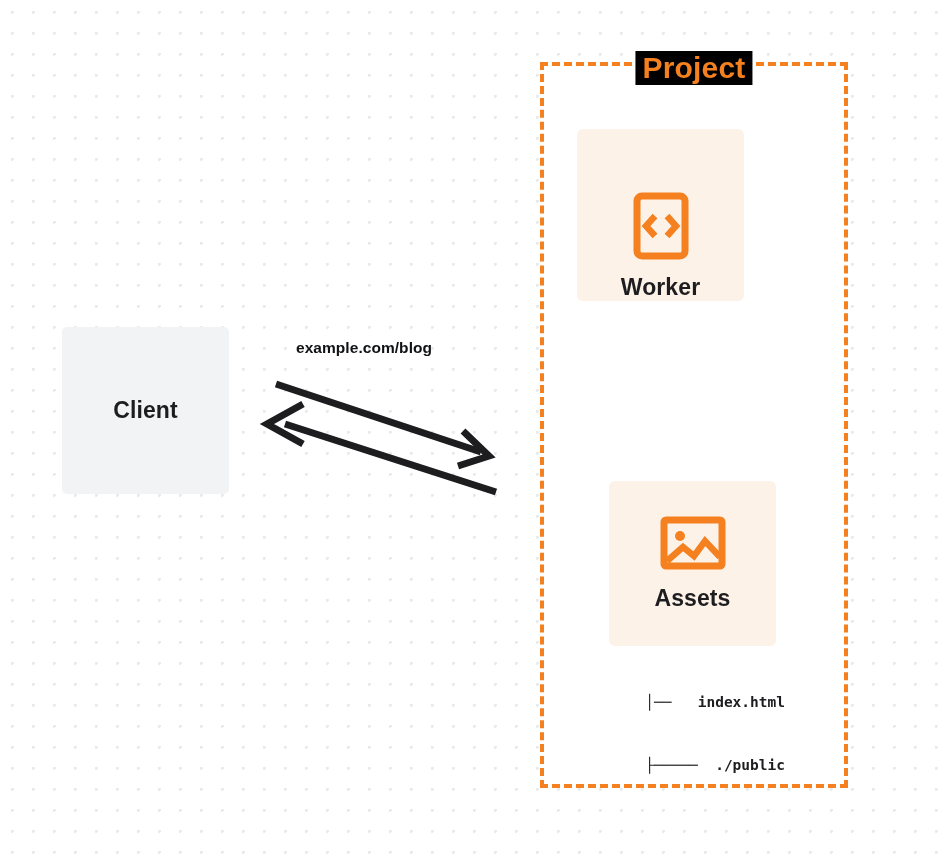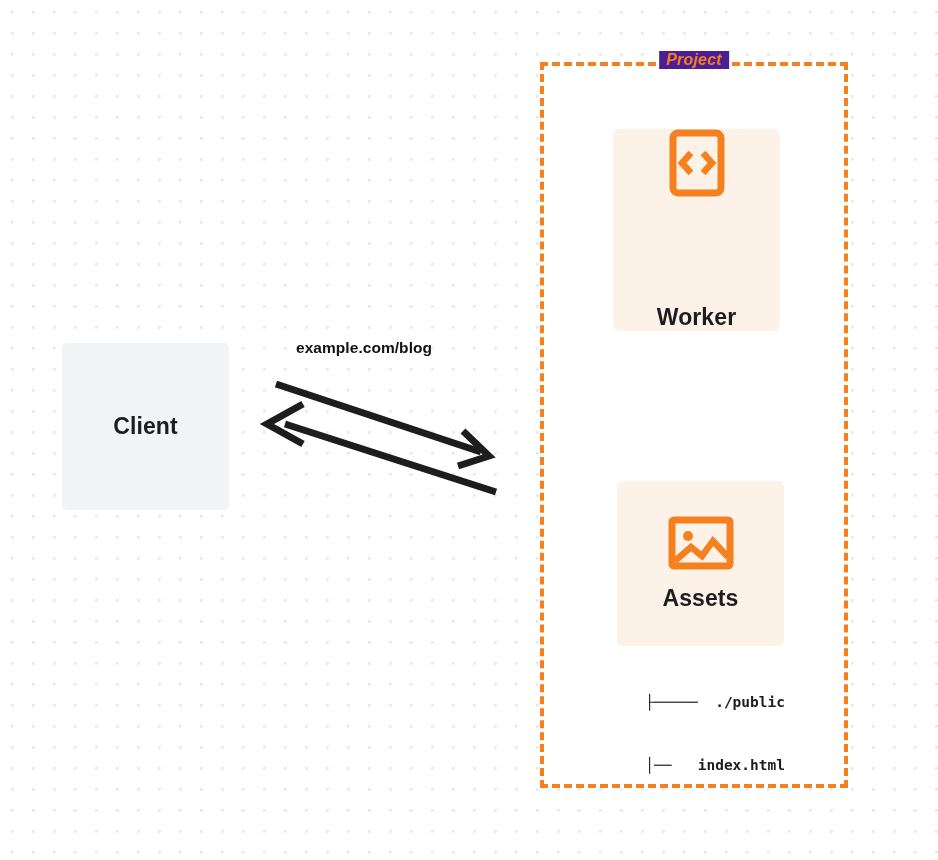--- a/index.html
+++ b/index.html
@@ -22,21 +22,21 @@
     background-color: #ffffff;
     background-image: radial-gradient(circle at 1.4px 1.4px, #e9eaec 1.4px, rgba(233,234,236,0) 1.5px);
     background-size: 21px 21px;
     background-position: 11px 11px;
   }
 
   
   #client-node {
     position: absolute;
     left: 62px;
-    top: 343px;
+    top: 327px;
     width: 167px;
     height: 167px;
     background: #f2f3f5;
     border-radius: 5px;
     display: flex;
     align-items: center;
     justify-content: center;
   }
   #client-node .node-label {
     font-size: 23px;
@@ -76,52 +76,50 @@
     height: 726px;
     background: #ffffff;
     border: 4px dashed #f4801f;
     box-sizing: border-box;
   }
   #project-title {
     position: absolute;
     left: 50%;
     top: -15px;
     transform: translateX(-50%);
-    background: #4c1d95;
+    background: #000000;
     padding: 0 7px;
-    font-size: 16px;
+    font-size: 30px;
     font-weight: 700;
     color: #f4801f;
     white-space: nowrap;
     letter-spacing: 0.2px;
-    font-style: italic;
   }
 
   
   .service-card {
     position: absolute;
     width: 167px;
     background: #fdf2e8;
     border-radius: 6px;
     display: flex;
     flex-direction: column;
     align-items: center;
   }
   #worker-card {
-    left: 613px;
+    left: 577px;
     top: 129px;
-    height: 202px;
-    justify-content: space-between;
+    height: 172px;
+    justify-content: flex-end;
   }
   #assets-card {
     left: 609px;
     top: 481px;
     height: 165px;
     justify-content: center;
-    margin-left: 8px;
   }
   .service-icon {
     display: block;
     margin-bottom: 14px;
   }
   .service-name {
     font-size: 23px;
     font-weight: 700;
     color: #1d1d1f;
     letter-spacing: 0.1px;
@@ -185,18 +183,18 @@
   <div id="assets-card" class="service-card">
     <svg class="service-icon" width="66" height="56" viewBox="0 0 66 56" xmlns="http://www.w3.org/2000/svg">
       <rect x="4" y="5" width="58" height="46" rx="2" ry="2" fill="none" stroke="#f4801f" stroke-width="7"></rect>
       <circle cx="20" cy="21" r="5" fill="#f4801f"></circle>
       <polyline points="7,46 23,32 34,41 45,26 60,42" fill="none" stroke="#f4801f" stroke-width="6.5" stroke-linecap="butt" stroke-linejoin="miter"></polyline>
     </svg>
     <span class="service-name">Assets</span>
   </div>
 
   <div id="assets-file-tree">
+    <span class="tree-row">  │──   index.html</span>
     <span class="tree-row">├─────  ./public</span>
-    <span class="tree-row">  │──   index.html</span>
     
   </div>
 
 </div>
 
 </body></html>

